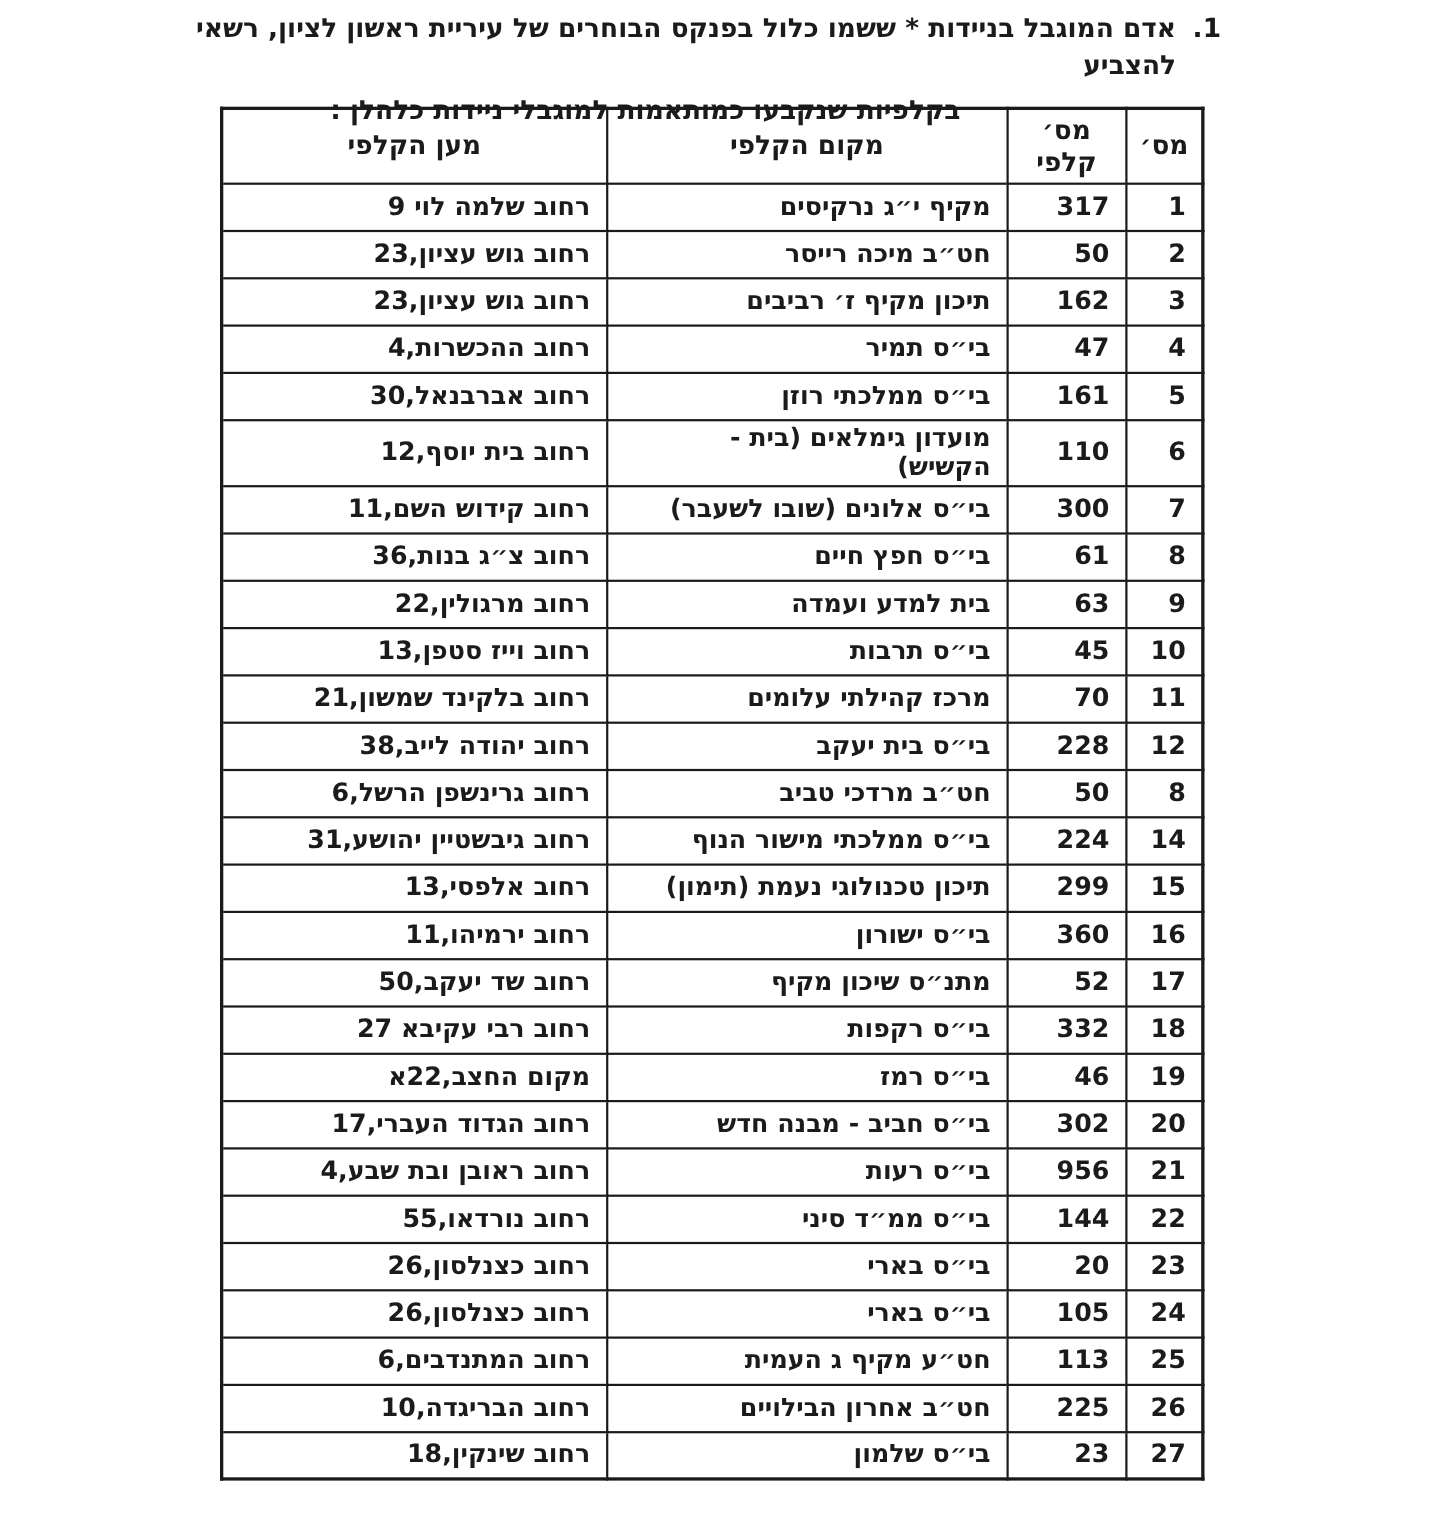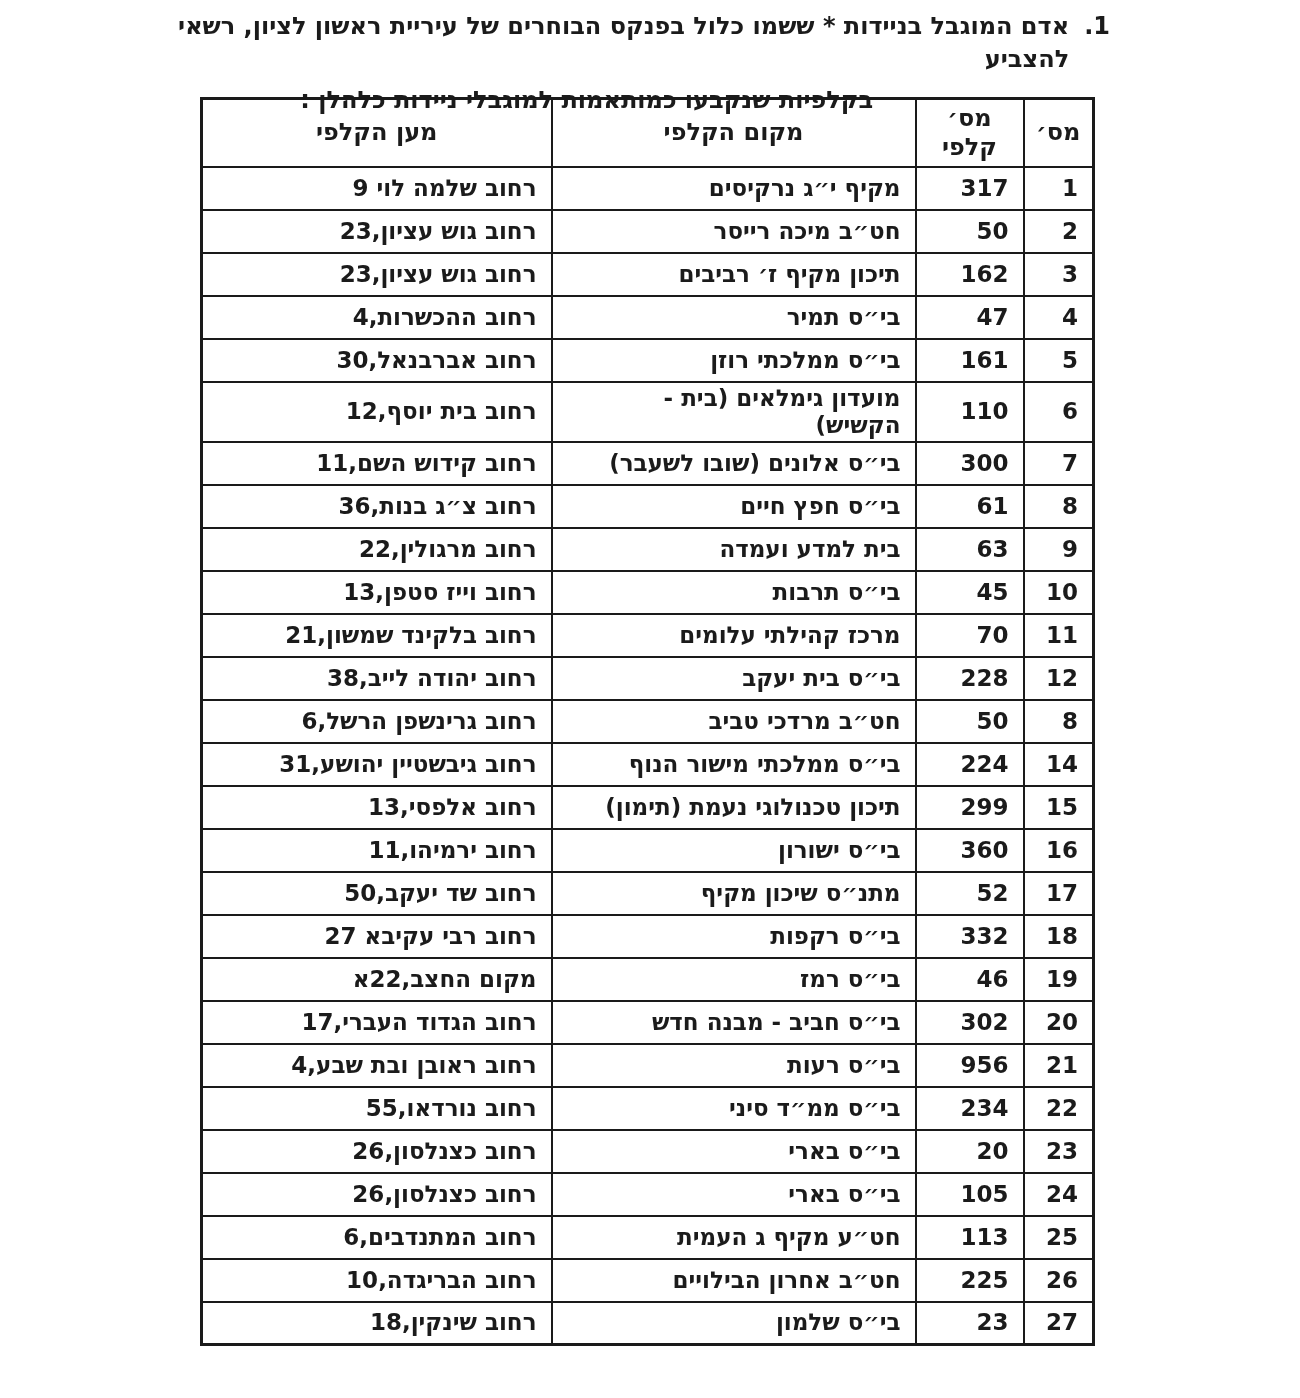--- a/index.html
+++ b/index.html
@@ -212,21 +212,21 @@
         <td class="c-address">רחוב הגדוד העברי,17</td>
       </tr>
       <tr>
         <td class="c-index">21</td>
         <td class="c-station">956</td>
         <td class="c-location">בי״ס רעות</td>
         <td class="c-address">רחוב ראובן ובת שבע,4</td>
       </tr>
       <tr>
         <td class="c-index">22</td>
-        <td class="c-station">234</td>
+        <td class="c-station">144</td>
         <td class="c-location">בי״ס ממ״ד סיני</td>
         <td class="c-address">רחוב נורדאו,55</td>
       </tr>
       <tr>
         <td class="c-index">23</td>
         <td class="c-station">20</td>
         <td class="c-location">בי״ס בארי</td>
         <td class="c-address">רחוב כצנלסון,26</td>
       </tr>
       <tr>

